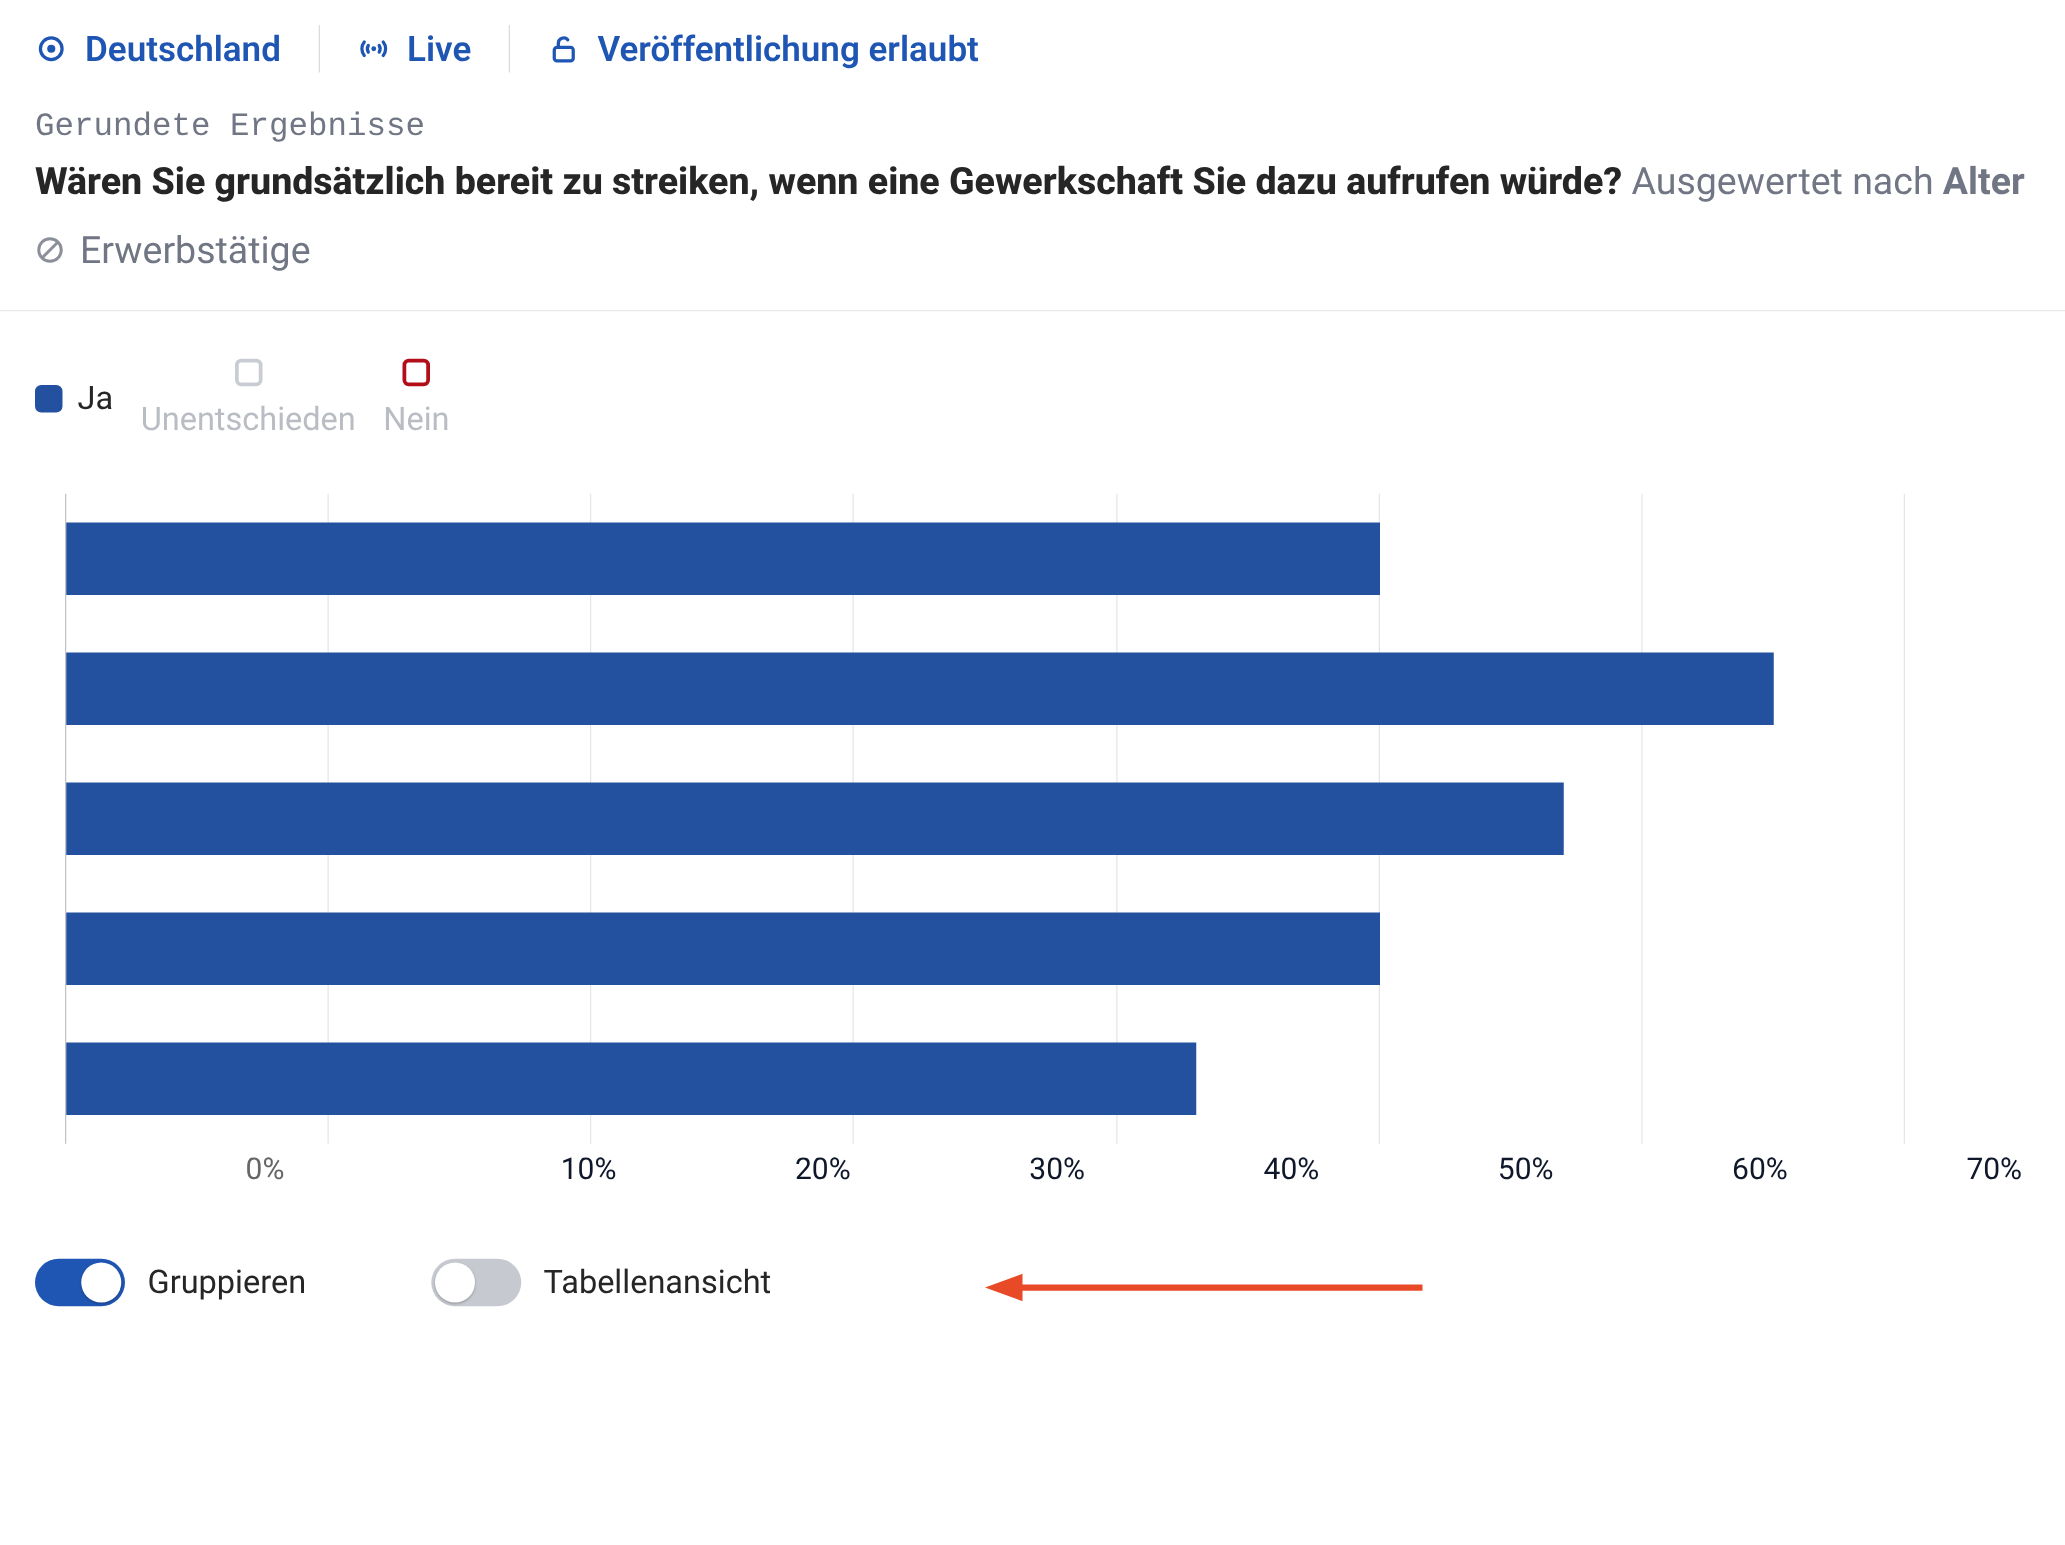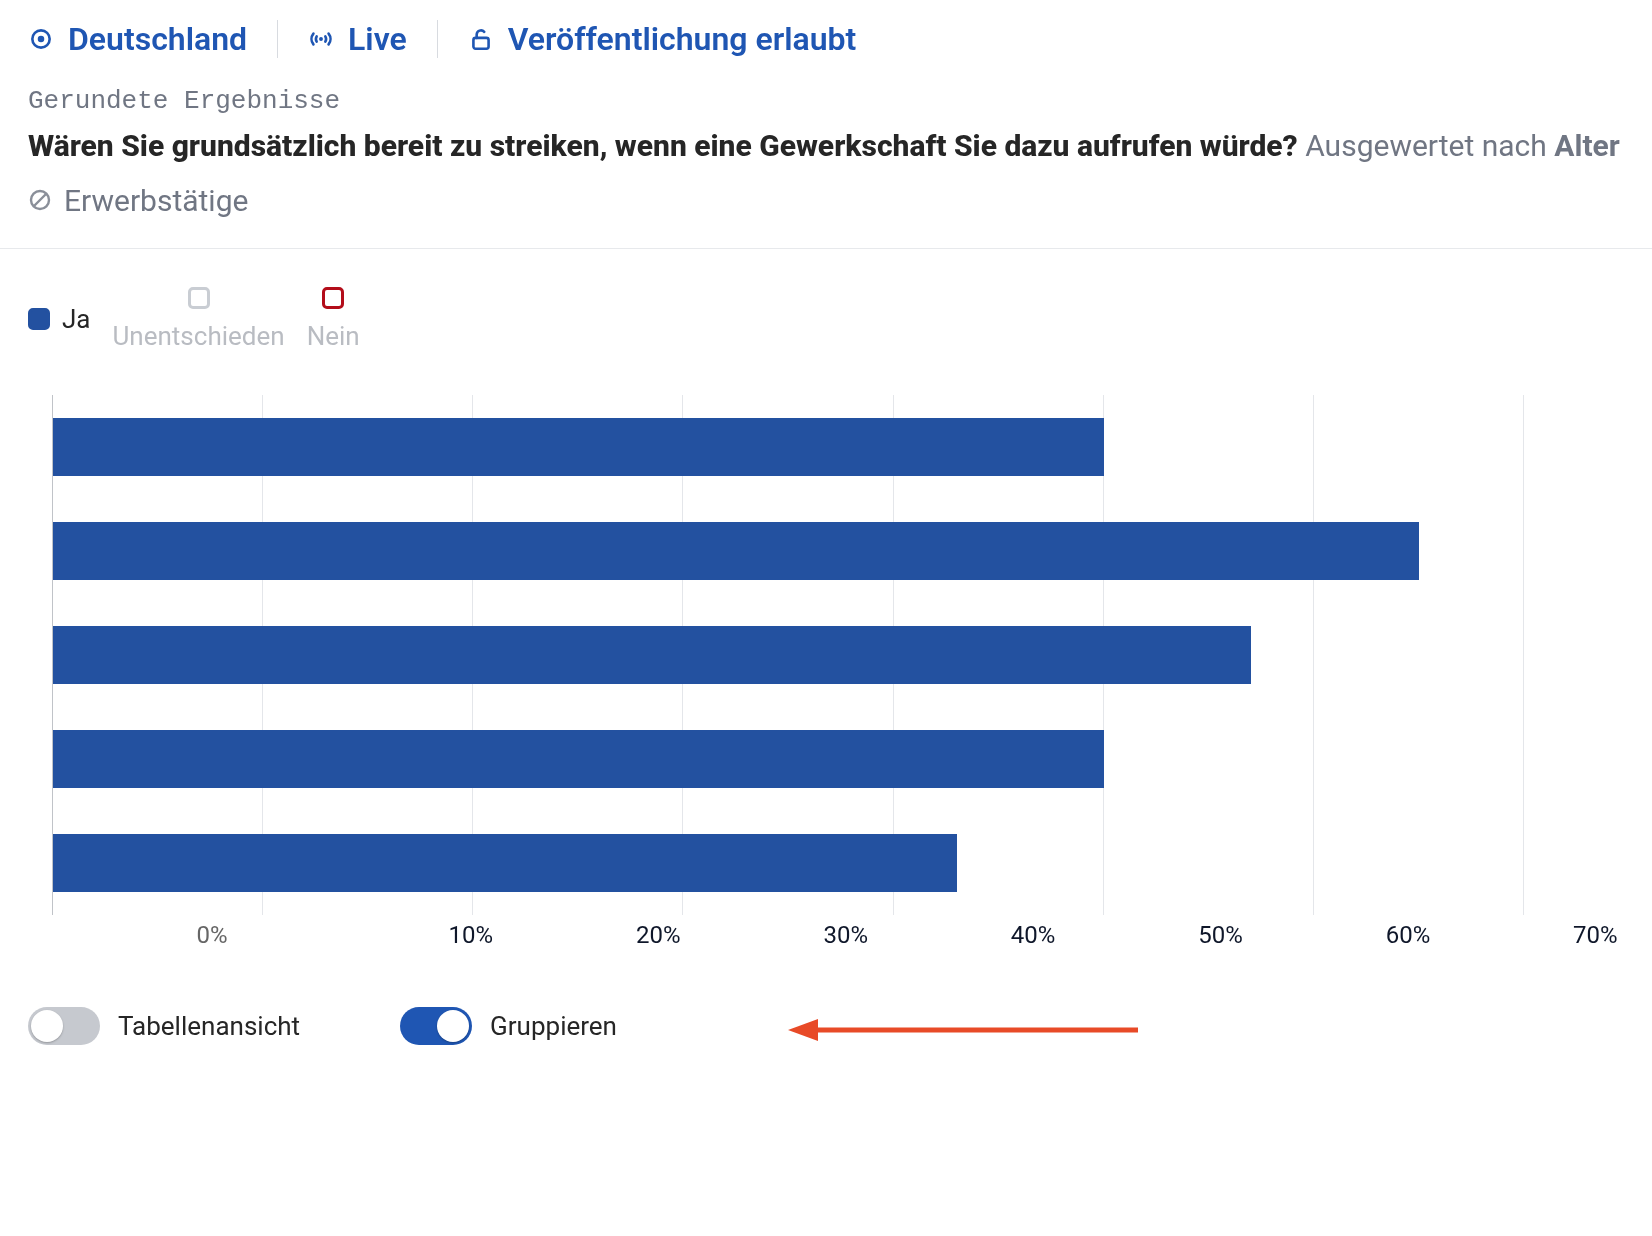--- a/index.html
+++ b/index.html
@@ -1,18 +1,18 @@
 <!DOCTYPE html>
 <html><head>
 <meta charset="utf-8">
 <style>
   :root { --brand:#1f56b3; --brand2:#2351a0; --muted:#8a8f99; --muted2:#707683; --dark:#262626; --red:#b30d1a; --grey:#c6c9cf; --light:#f2f3f5; }
   * { box-sizing:border-box; }
   body { margin:0; padding:20px 28px; font-family:"Segoe UI", Roboto, "Helvetica Neue", Arial, sans-serif; color:var(--dark); width:1652px; }
-  .topbar { display:flex; align-items:center; gap:30px; font-size:32px; font-weight:600; margin-bottom:28px; }
+  .topbar { display:flex; align-items:center; gap:30px; font-size:28px; font-weight:600; margin-bottom:28px; }
   .topbar .item { display:flex; align-items:center; gap:14px; color:var(--brand); cursor:pointer; }
   .topbar .sep { width:1px; height:38px; background:#d8dbe0; }
   .topbar svg { display:block; }
   .eyebrow { font-size:26px; color:var(--muted2); margin-bottom:10px;font-family:Liberation Mono, monospace; }
   h1 { font-size:30px; font-weight:800; line-height:1.35; margin:0; }
   h1 .sub { font-weight:400; color:var(--muted2); }
   h1 .sub b { font-weight:700; color:var(--muted2); }
   .filter-row { display:flex; align-items:center; gap:12px; margin-top:16px; font-size:30px; color:var(--muted2); margin-bottom:30px; }
   .hr { height:1px; background:#e7e9ec; margin:0 -28px 0 -28px; }
 
@@ -154,29 +154,29 @@
         <div class="t">40%</div>
         <div class="t">50%</div>
         <div class="t">60%</div>
         <div class="t">70%</div>
       </div>
   </div>
 </div>
 
 <div class="toggles">
   <div class="toggle">
+    <span class="sw on">
+        <span class="knob"></span>
+      </span>
+    <span>Gruppieren</span>
+  </div>
+  <div class="toggle">
     <span class="sw">
         <span class="knob"></span>
       </span>
     <span>Tabellenansicht</span>
-  </div>
-  <div class="toggle">
-    <span class="sw on">
-        <span class="knob"></span>
-      </span>
-    <span>Gruppieren</span>
   </div>
 
   <svg class="arrow" width="360" height="30" viewBox="0 0 360 30">
     <line x1="28" y1="15" x2="350" y2="15" stroke="#e84a27" stroke-width="5"></line>
     <polygon points="0,15 30,4 30,26" fill="#e84a27"></polygon>
   </svg>
 </div>
 
 </body></html>

